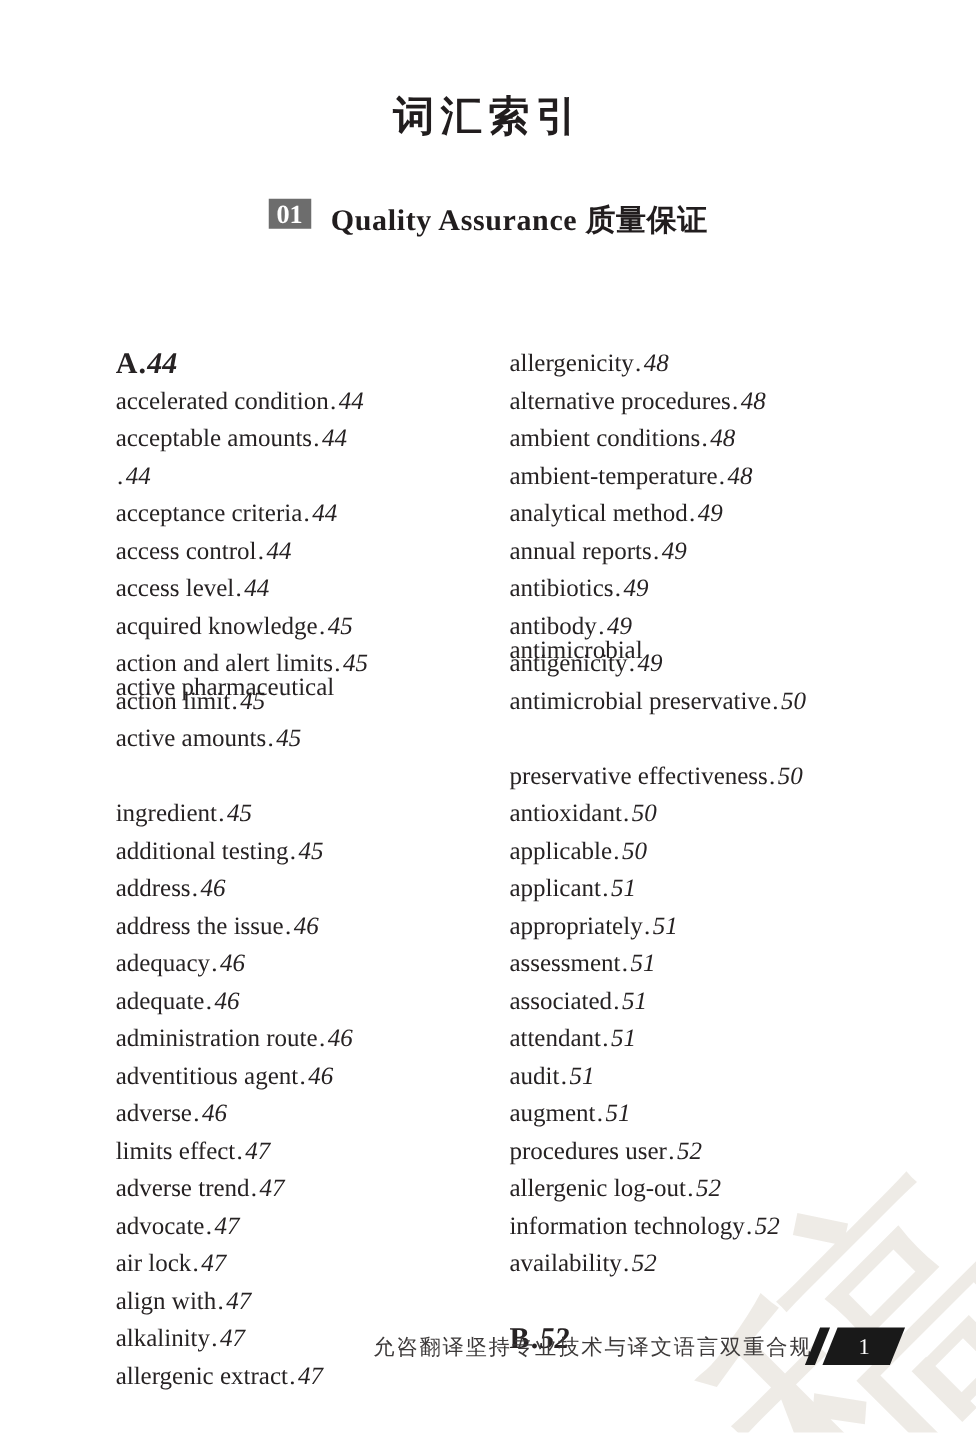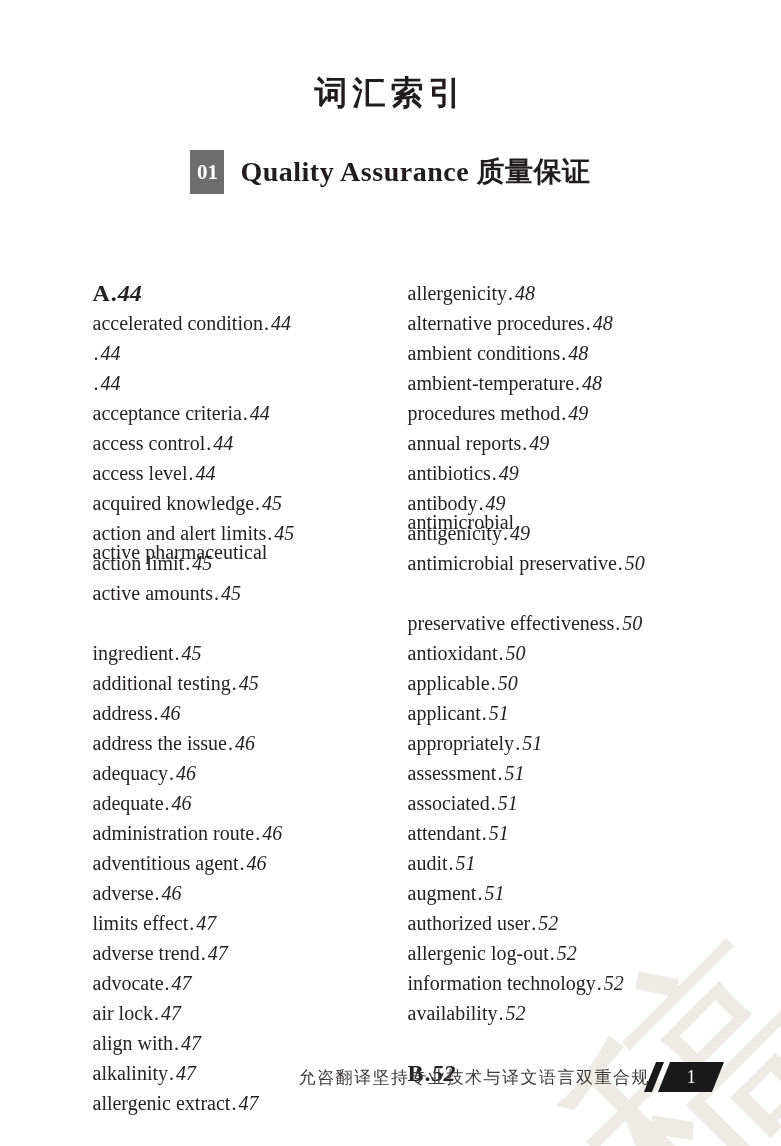--- a/index.html
+++ b/index.html
@@ -33,31 +33,32 @@
     justify-content: center;
     align-items: center;
     gap: 16px;
     margin: 0 0 13px 0;
   }
   .section-badge {
     display: inline-flex;
     align-items: center;
     justify-content: center;
     width: 34px;
-    height: 44px;
+    height: 24px;
     background: #6d6d6d;
     color: #ffffff;
     font-size: 21px;
     font-weight: bold;
   }
   .section-title {
-    font-size: 28px;
+    font-size: 24px;
     font-weight: bold;
     color: #211d1e;
     letter-spacing: 0.5px;
+    margin-top: 10px;
   }
   .columns {
     display: flex;
     justify-content: center;
     gap: 34px;
   }
   .col { width: 281px; }
   .entry {
     display: flex;
     align-items: baseline;
@@ -156,20 +157,21 @@
           <span class="term">A</span>
           <span class="dots"></span>
           <span class="page">44</span>
         </div>
         <div class="entry">
           <span class="term">accelerated condition</span>
           <span class="dots"></span>
           <span class="page">44</span>
         </div>
         <div class="entry">
+          <span class="term">acceptable amounts</span>
           <span class="dots"></span>
           <span class="page">44</span>
         </div>
         <div class="entry">
           <span class="dots"></span>
           <span class="page">44</span>
         </div>
         <div class="entry">
           <span class="term">acceptance criteria</span>
           <span class="dots"></span>
@@ -304,21 +306,21 @@
           <span class="term">ambient conditions</span>
           <span class="dots"></span>
           <span class="page">48</span>
         </div>
         <div class="entry">
           <span class="term">ambient-temperature</span>
           <span class="dots"></span>
           <span class="page">48</span>
         </div>
         <div class="entry">
-          <span class="term">procedures method</span>
+          <span class="term">analytical method</span>
           <span class="dots"></span>
           <span class="page">49</span>
         </div>
         <div class="entry">
           <span class="term">annual reports</span>
           <span class="dots"></span>
           <span class="page">49</span>
         </div>
         <div class="entry">
           <span class="term">antibiotics</span>
@@ -387,21 +389,21 @@
           <span class="term">audit</span>
           <span class="dots"></span>
           <span class="page">51</span>
         </div>
         <div class="entry">
           <span class="term">augment</span>
           <span class="dots"></span>
           <span class="page">51</span>
         </div>
         <div class="entry">
-          <span class="term">authorized user</span>
+          <span class="term">procedures user</span>
           <span class="dots"></span>
           <span class="page">52</span>
         </div>
         <div class="entry">
           <span class="term">allergenic log-out</span>
           <span class="dots"></span>
           <span class="page">52</span>
         </div>
         <div class="entry">
           <span class="term">information technology</span>

